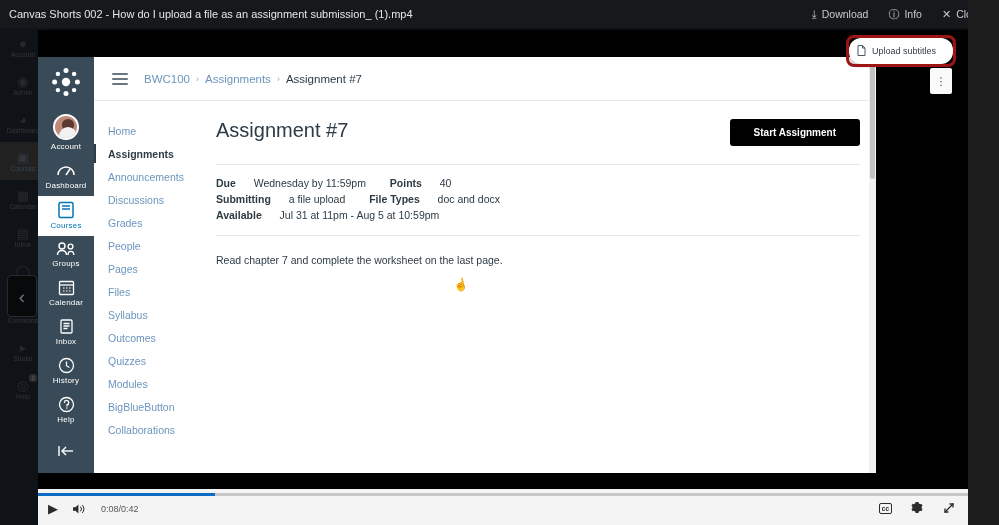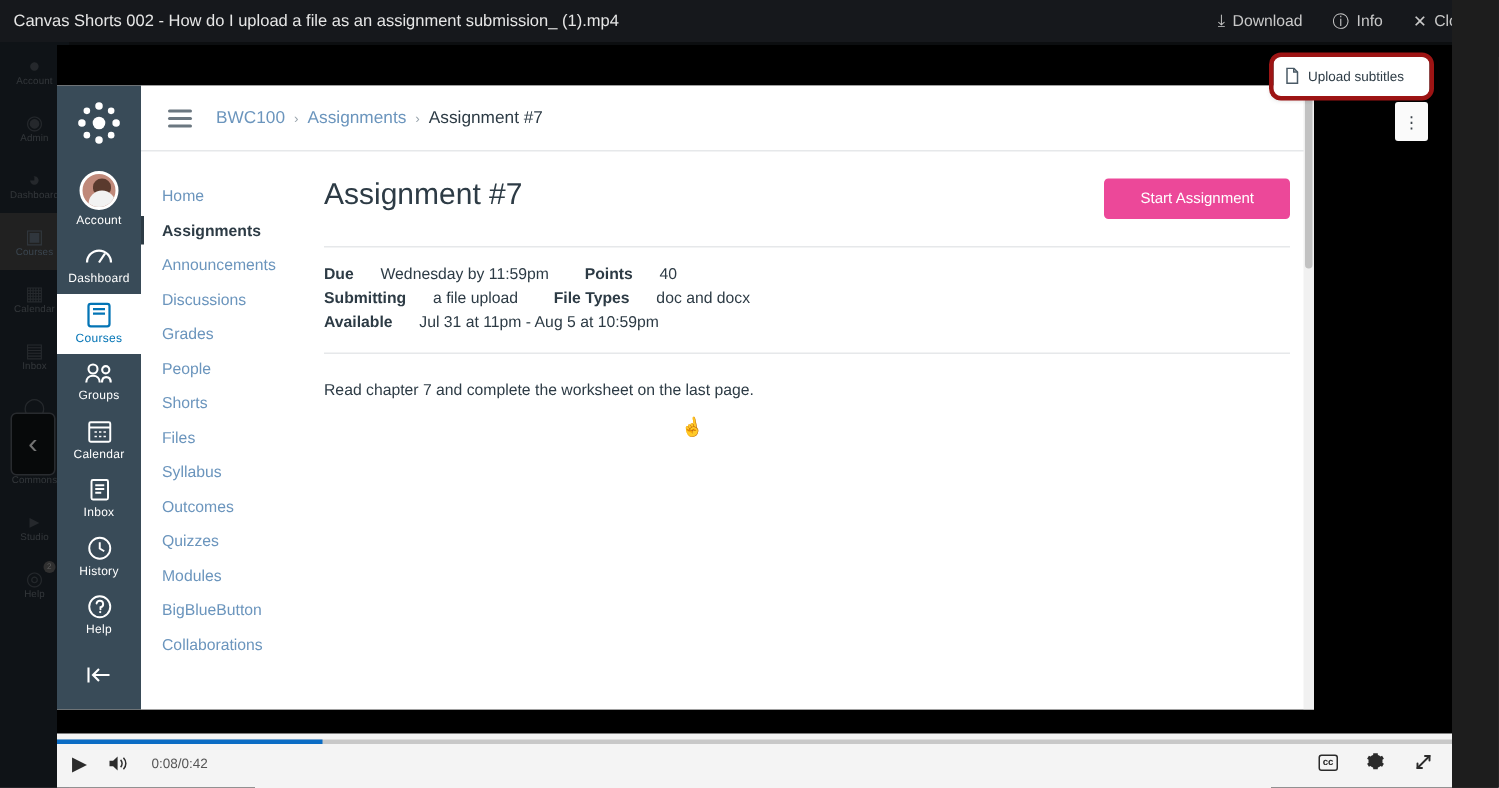--- a/index.html
+++ b/index.html
@@ -90,21 +90,21 @@
     color: #e6e6e6; font-size: 11px;
   }
   .lb-title { margin-left: 9px; }
   .lb-actions { margin-left: auto; display: flex; align-items: center; gap: 20px; margin-right: 16px; }
   .lb-action { display:flex; align-items:center; gap:5px; color:#c9c9c9; font-size:10.5px; }
   .lb-action .ic { font-size: 11px; display:flex; }
 
   
   .subs-popover {
     position: absolute; left: 849px; top: 38px; width: 104px; height: 26px;
-    background: #ffffff; border-radius: 4px;
+    background: #ffffff; border-radius: 12px;
     display: flex; align-items: center; gap: 6px; padding: 0 8px;
     font-size: 9px; color: #2d3b45;
     box-shadow: 0 1px 4px rgba(0,0,0,.4);
   }
   .subs-ring {
     position: absolute; left: 846px; top: 35px; width: 110px; height: 32px;
     border: 3px solid #9d1414; border-radius: 8px; pointer-events: none;
   }
 
   .video-kebab {
@@ -184,22 +184,22 @@
   }
   .cv-cnav-item.active { color: #2D3B45; font-weight: 700; }
   .cv-cnav-item.active::before {
     content:''; position:absolute; left:0; top:2px; bottom:2px; width:2px; background:#2D3B45;
   }
 
   .cv-content { position: absolute; left: 122px; top: 44px; right: 16px; bottom: 0; padding-top: 18px; }
   .cv-asn-head { display: flex; align-items: flex-start; }
   .cv-asn-title { font-size: 20px; color: #2D3B45; font-weight: 400; }
   .cv-start-btn {
-    margin-left: auto; background: #ec4899; color: #fff;
-    font-size: 10px; font-weight: 400; padding: 8px 24px; border-radius: 3px;
+    margin-left: auto; background: #000000; color: #fff;
+    font-size: 10px; font-weight: 700; padding: 8px 24px; border-radius: 3px;
   }
   .cv-rule { height: 1px; background: #e6e8ea; margin: 18px 0 0 0; }
   .cv-meta { padding: 10px 0 0 0; font-size: 10.5px; color: #2D3B45; line-height: 16px; }
   .cv-meta .k { font-weight: 700; margin-top: 36px; }
   .cv-meta .sp { display: inline-block; width: 18px; }
   .cv-meta .sp2 { display: inline-block; width: 12px; }
   .cv-desc { font-size: 10.5px; color: #2D3B45; padding-top: 18px; }
 
   .cursor-hand {
     position: absolute; left: 238px; top: 177px;
@@ -445,21 +445,21 @@
         <span class="crumb-cur">Assignment #7</span>
       </div>
 
       <div class="cv-coursenav">
         <div class="cv-cnav-item">Home</div>
         <div class="cv-cnav-item active">Assignments</div>
         <div class="cv-cnav-item">Announcements</div>
         <div class="cv-cnav-item">Discussions</div>
         <div class="cv-cnav-item">Grades</div>
         <div class="cv-cnav-item">People</div>
-        <div class="cv-cnav-item">Shorts</div>
+        <div class="cv-cnav-item">Pages</div>
         <div class="cv-cnav-item">Files</div>
         <div class="cv-cnav-item">Syllabus</div>
         <div class="cv-cnav-item">Outcomes</div>
         <div class="cv-cnav-item">Quizzes</div>
         <div class="cv-cnav-item">Modules</div>
         <div class="cv-cnav-item">BigBlueButton</div>
         <div class="cv-cnav-item">Collaborations</div>
       </div>
 
       <div class="cv-content">

